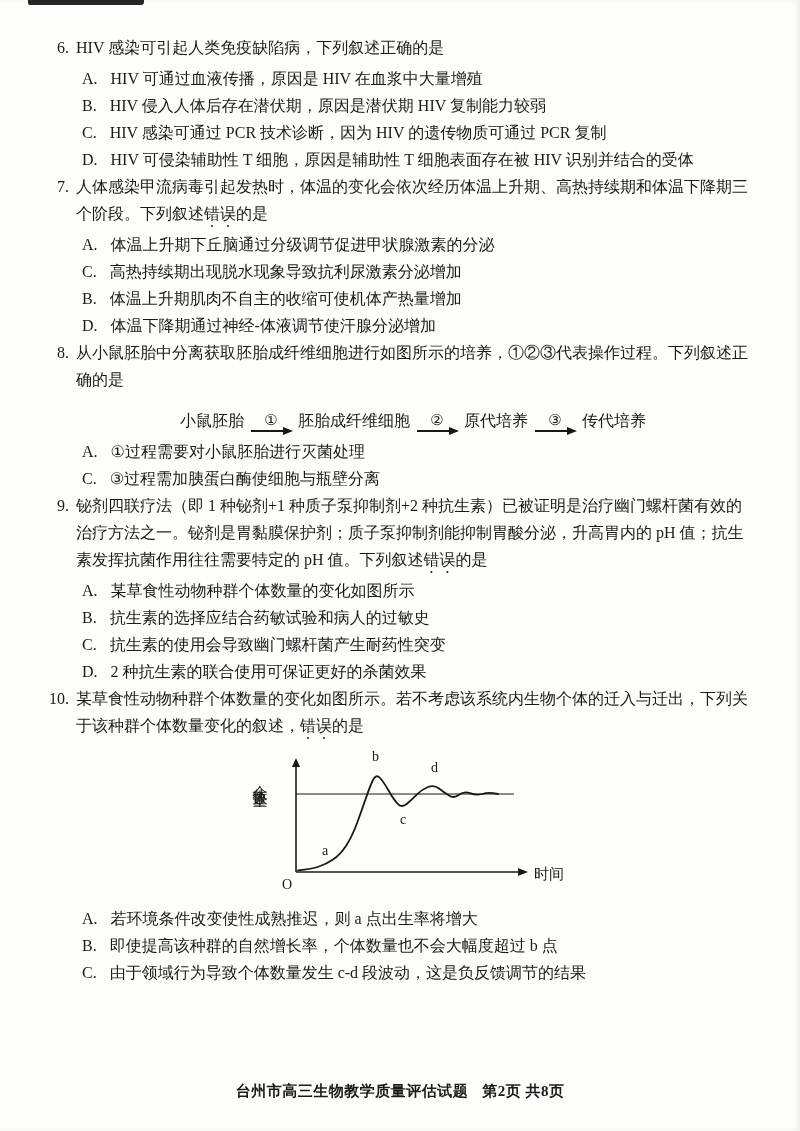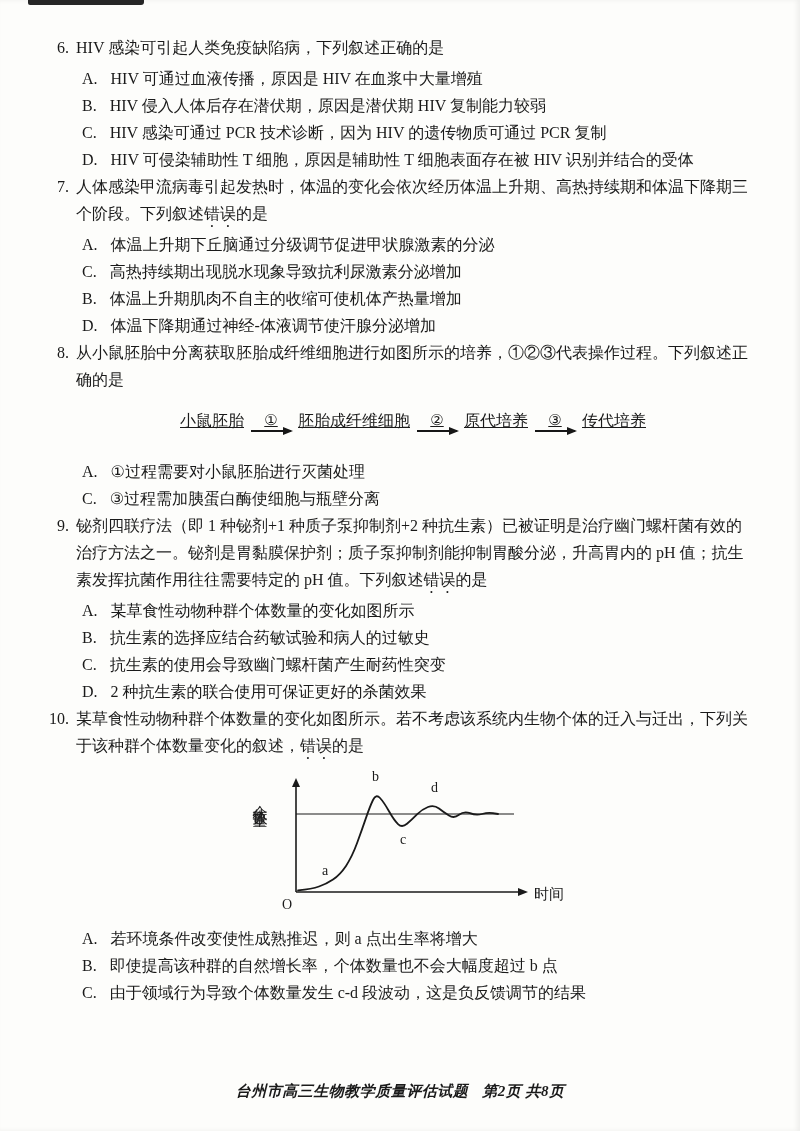--- a/index.html
+++ b/index.html
@@ -25,21 +25,21 @@
   .qnum { text-align:right; padding-right:7px; }
   .stem { }
   .emph {
     -webkit-text-emphasis: filled dot; -webkit-text-emphasis-position: under right;
     text-emphasis: filled dot; text-emphasis-position: under right;
   }
   .opt { padding-left:6px; }
   .opt-label { margin-right:13px; }
 
   
-  .flow { display:flex; align-items:center; margin:10px 0 24px 104px; font-size:16px;text-decoration:underline; }
+  .flow { display:flex; align-items:center; margin:10px 0 4px 104px; font-size:16px; }
   .flow-node { white-space:nowrap; }
   .flow-step { display:flex; flex-direction:column; align-items:center; margin:0 7px; transform:translateY(2px); }
   .step-num { font-size:15px; line-height:15px; margin-bottom:2px; }
   .flow-arrow { width:40px; height:2.2px; background:#171717; position:relative; }
   .flow-arrow::after {
     content:""; position:absolute; right:-2px; top:50%; transform:translateY(-50%);
     width:0; height:0; border-left:10px solid #171717;
     border-top:4.5px solid transparent; border-bottom:4.5px solid transparent;
   }
 
@@ -50,21 +50,21 @@
     position:absolute; left:6px; top:22px;
     writing-mode:vertical-rl; text-orientation:upright;
     letter-spacing:3px; font-size:15px; line-height:16px;
   }
   .xlabel { position:absolute; left:288px; top:110px; font-size:15px; }
   .origin { position:absolute; left:36px; top:120px; font-size:14px; }
   .pt { position:absolute; font-size:14px; line-height:14px; }
 
   .footer {
     position:absolute; left:0; right:0; top:1082px;
-    text-align:center; font-size:15px; font-weight:600; letter-spacing:0.5px;font-style:italic;
+    text-align:center; font-size:15px; font-weight:600; letter-spacing:0.5px;
   }
   .footer-sep { margin-left:14px; }
 </style>
 </head>
 <body>
 
 <main class="sheet">
   <div class="scan-mark"></div>
 
   <section class="question">

